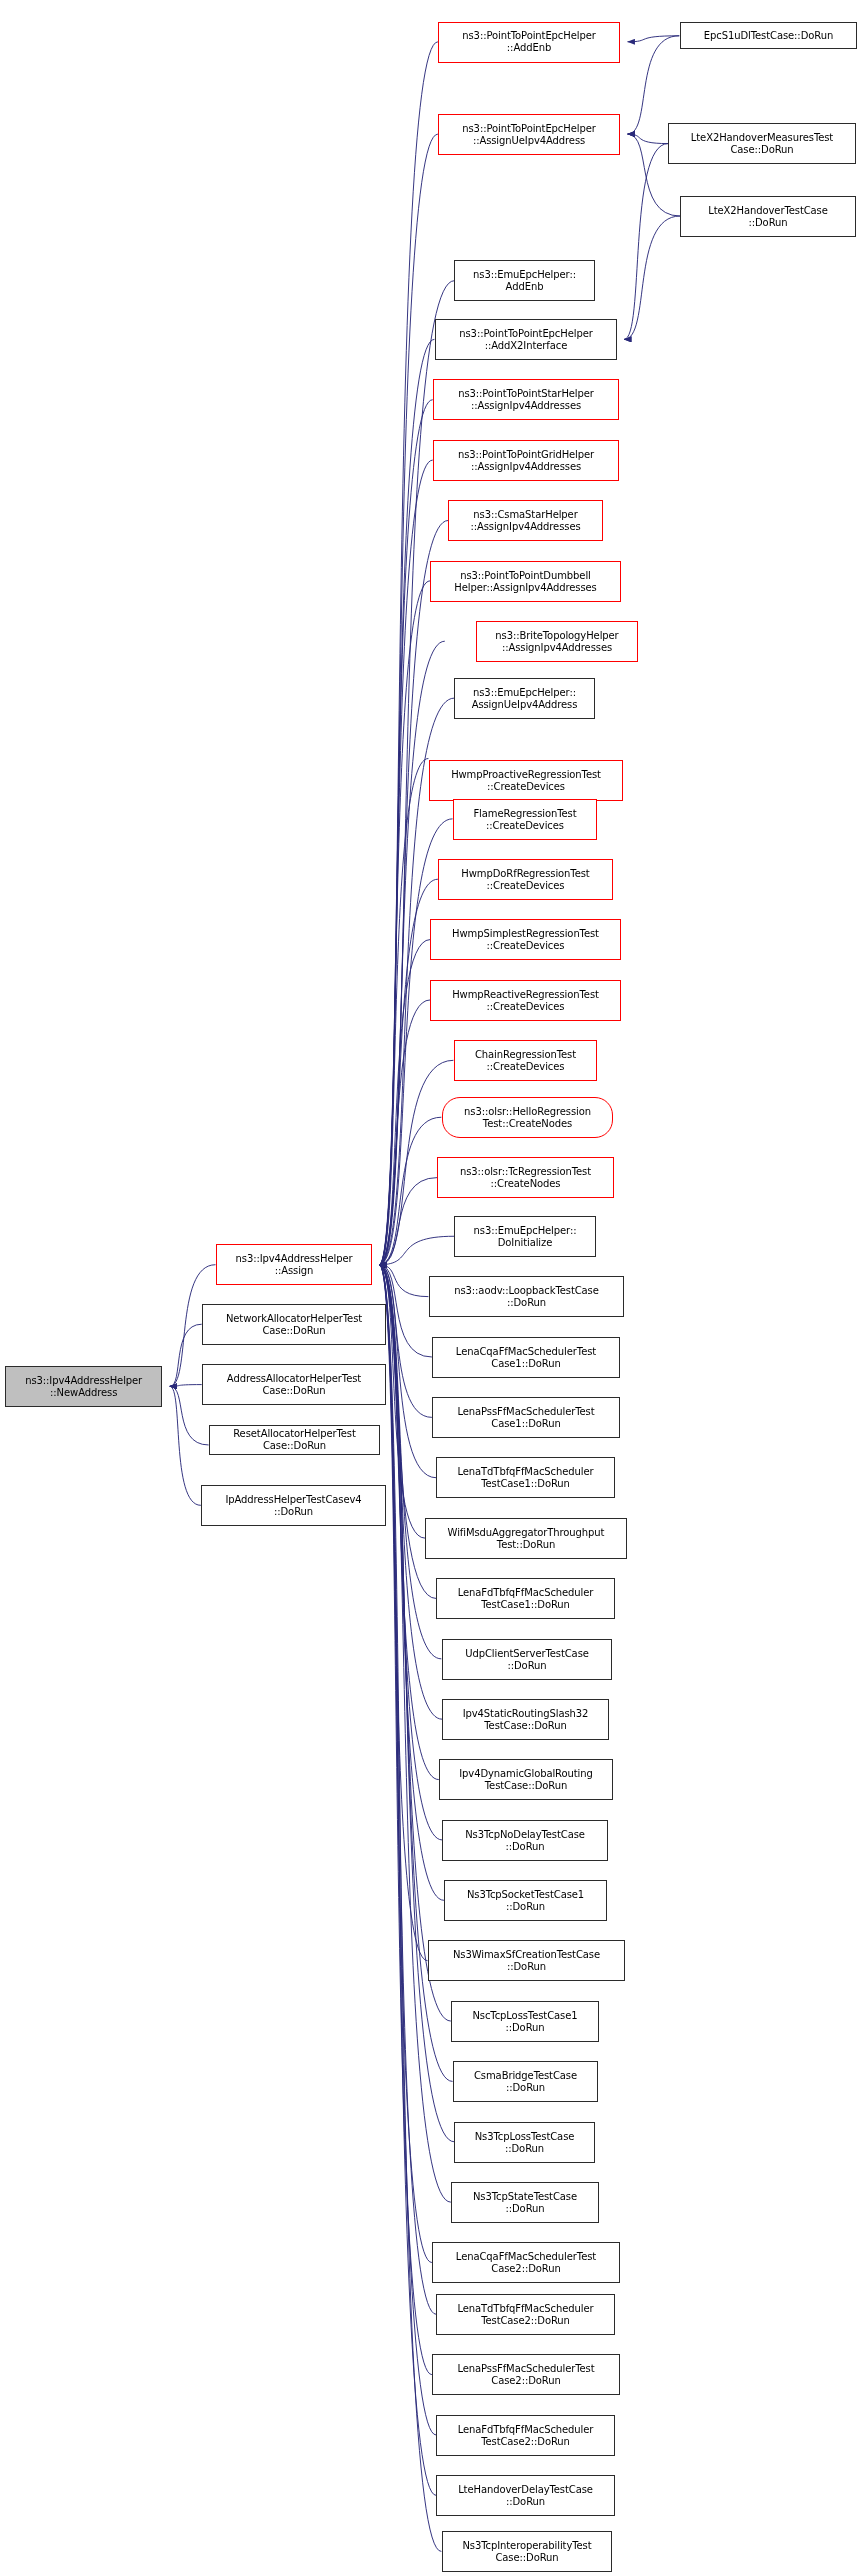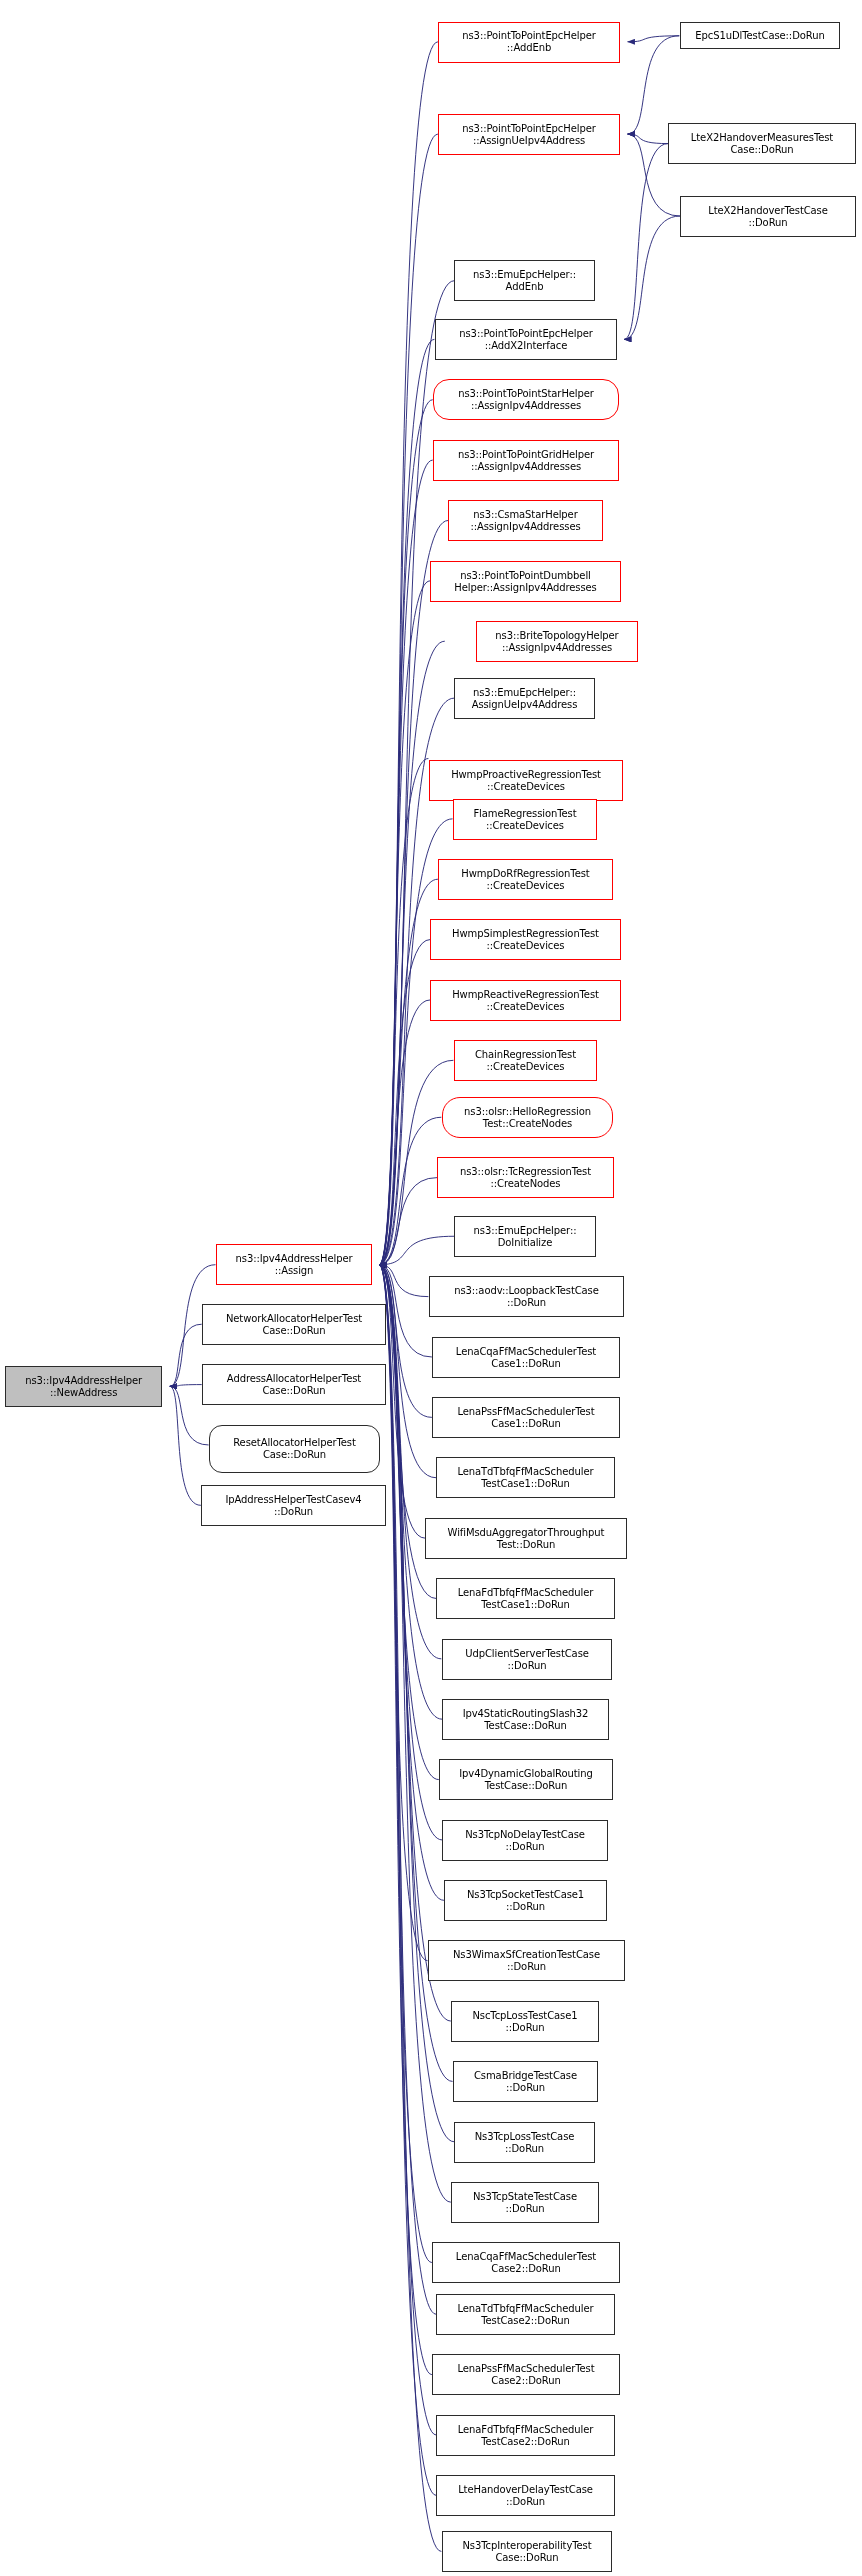--- a/index.html
+++ b/index.html
@@ -85,40 +85,40 @@
 ::Assign</span>
       </div>
       <div class="node red" style="left: 438px; top: 21.6px; width: 182px; height: 41px;">
         <span>ns3::PointToPointEpcHelper
 ::AddEnb</span>
       </div>
       <div class="node red" style="left: 438px; top: 114px; width: 182px; height: 41px;">
         <span>ns3::PointToPointEpcHelper
 ::AssignUeIpv4Address</span>
       </div>
-      <div class="node" style="left: 680px; top: 22.4px; width: 160px; height: 27px;">
+      <div class="node" style="left: 680px; top: 22.4px; width: 177px; height: 27px;">
         <span>EpcS1uDlTestCase::DoRun</span>
       </div>
       <div class="node" style="left: 668px; top: 123px; width: 188px; height: 41px;">
         <span>LteX2HandoverMeasuresTest
 Case::DoRun</span>
       </div>
       <div class="node" style="left: 680px; top: 196px; width: 176px; height: 41px;">
         <span>LteX2HandoverTestCase
 ::DoRun</span>
       </div>
       <div class="node" style="left: 454px; top: 260px; width: 141px; height: 41px;">
         <span>ns3::EmuEpcHelper::
 AddEnb</span>
       </div>
       <div class="node" style="left: 435px; top: 319px; width: 182px; height: 41px;">
         <span>ns3::PointToPointEpcHelper
 ::AddX2Interface</span>
       </div>
-      <div class="node red" style="left: 433px; top: 379px; width: 186px; height: 41px; border-radius: 16px;">
+      <div class="node red" style="left: 433px; top: 379px; width: 186px; height: 41px;">
         <span>ns3::PointToPointStarHelper
 ::AssignIpv4Addresses</span>
       </div>
       <div class="node red" style="left: 433px; top: 440px; width: 186px; height: 41px;">
         <span>ns3::PointToPointGridHelper
 ::AssignIpv4Addresses</span>
       </div>
       <div class="node red" style="left: 448px; top: 500px; width: 155px; height: 41px;">
         <span>ns3::CsmaStarHelper
 ::AssignIpv4Addresses</span>
@@ -260,21 +260,21 @@
 Case::DoRun</span>
       </div>
       <div class="node" style="left: 202px; top: 1304px; width: 184px; height: 41px;">
         <span>NetworkAllocatorHelperTest
 Case::DoRun</span>
       </div>
       <div class="node" style="left: 202px; top: 1364px; width: 184px; height: 41px;">
         <span>AddressAllocatorHelperTest
 Case::DoRun</span>
       </div>
-      <div class="node" style="left: 209px; top: 1425px; width: 171px; height: 48px; border-radius: 13px;">
+      <div class="node" style="left: 209px; top: 1425px; width: 171px; height: 30px;">
         <span>ResetAllocatorHelperTest
 Case::DoRun</span>
       </div>
       <div class="node" style="left: 201px; top: 1485px; width: 185px; height: 41px;">
         <span>IpAddressHelperTestCasev4
 ::DoRun</span>
       </div>
       <div class="node cur" style="left: 5.2px; top: 1366px; width: 157px; height: 41px;">
         <span>ns3::Ipv4AddressHelper
 ::NewAddress</span>

